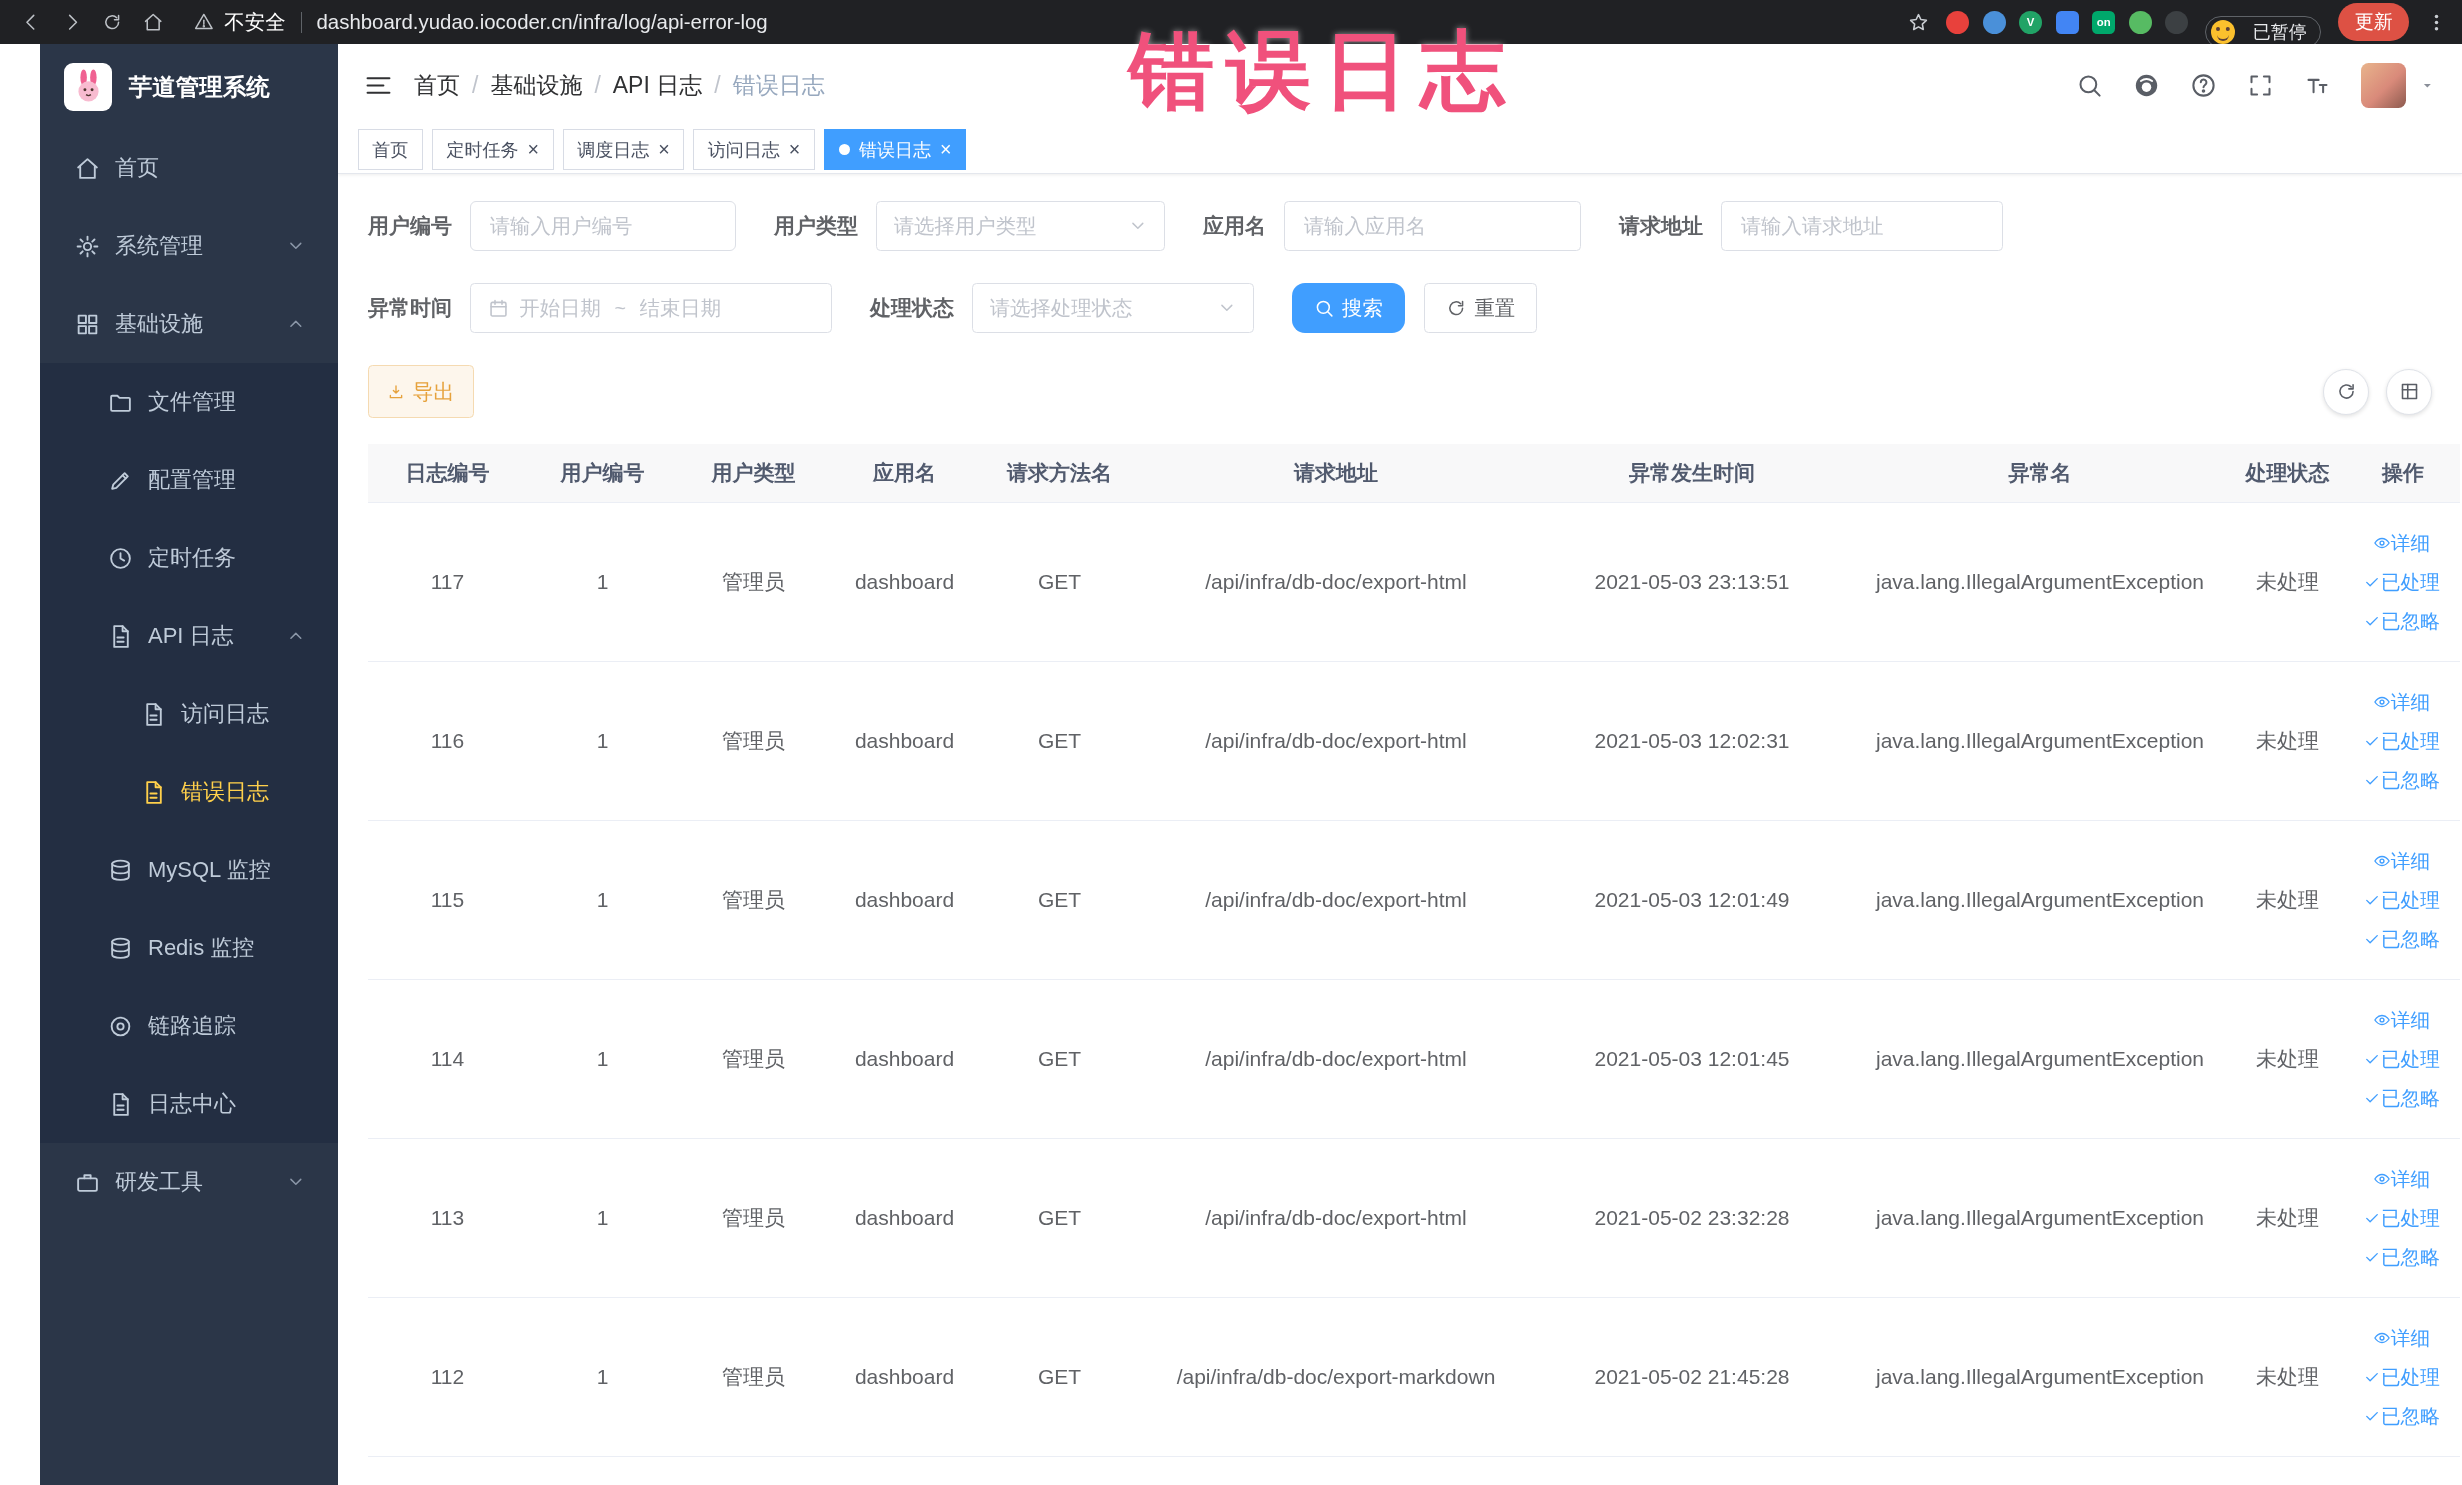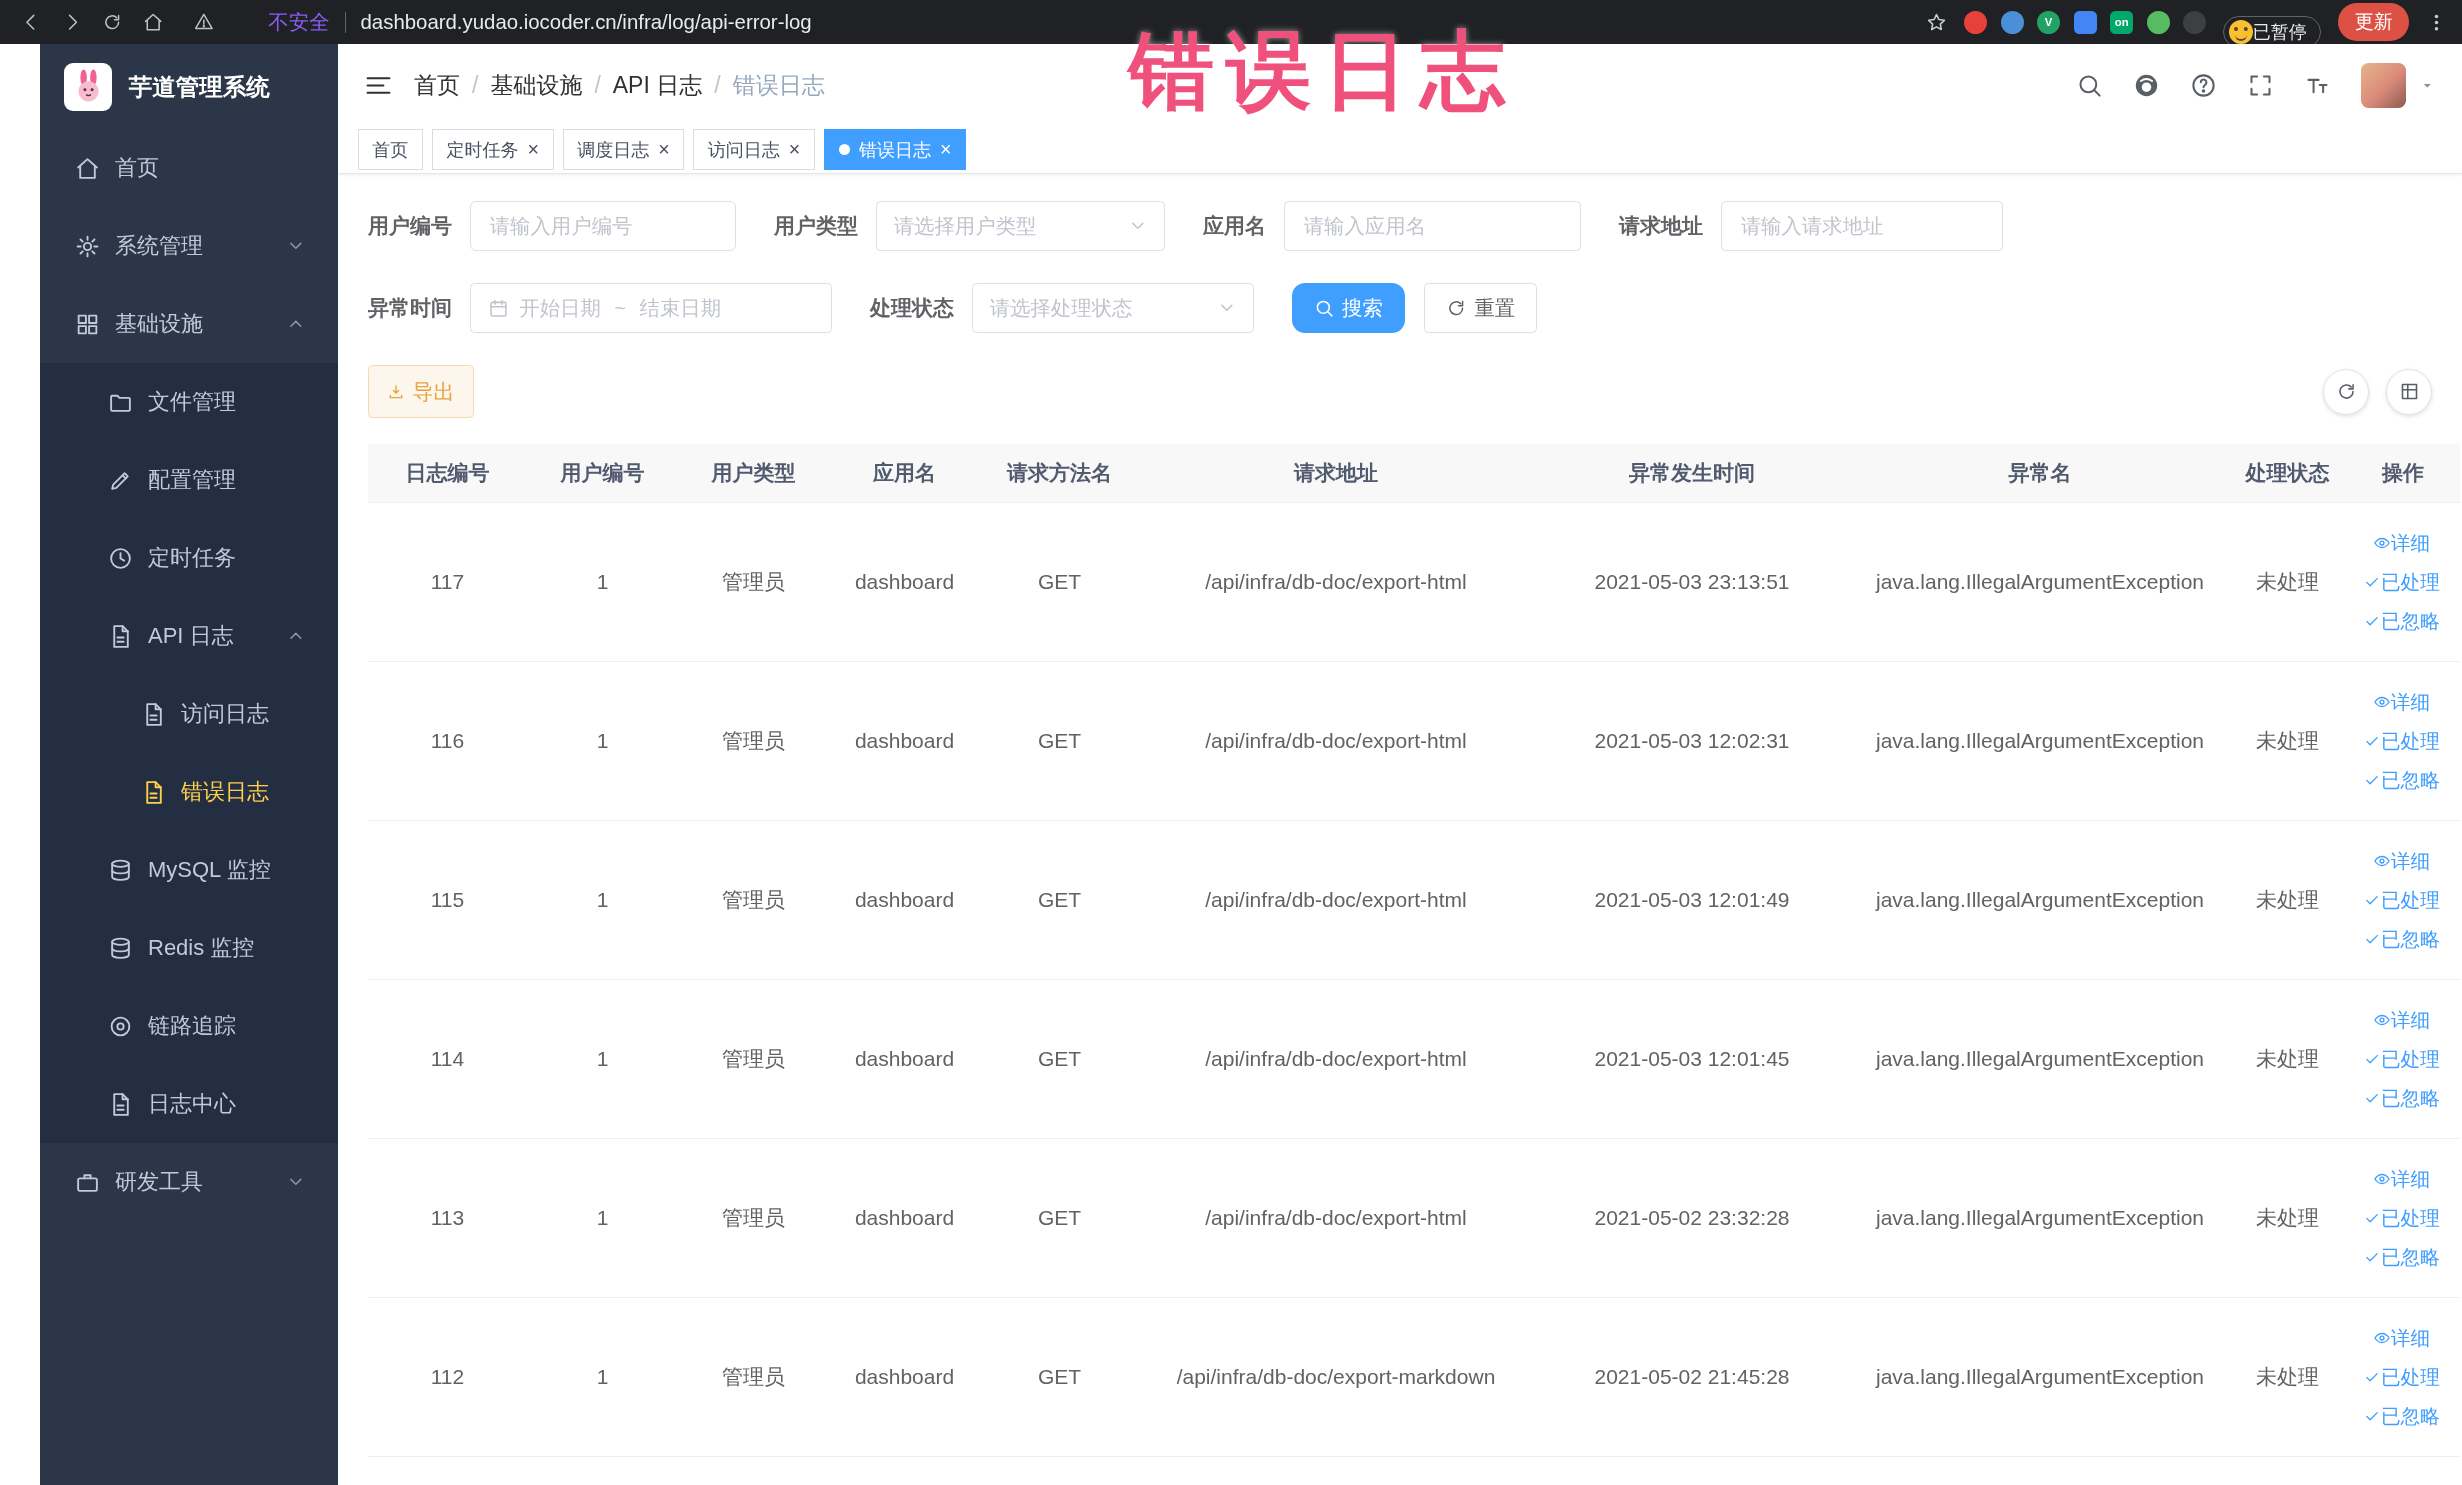--- a/index.html
+++ b/index.html
@@ -7,28 +7,28 @@
   .screen{position:relative;width:2462px;height:1486px;overflow:hidden;background:#fff;}
 
   
   .chrome{height:44px;background:var(--chrome-bg,#202124);display:flex;align-items:center;padding:0 15px;color:#c9cdd2;}
   .chrome .ic{display:inline-flex;align-items:center;justify-content:center;}
   .chrome .nav-ic{width:33px;height:33px;margin-right:7.6px;color:#bdc1c6;}
   .chrome .nav-ic svg{width:20.4px;height:20.4px;}
   .omnibox{display:flex;align-items:center;margin-left:16.7px;gap:10.6px;color:#e8eaed;font-size:20.4px;}
   .omnibox .warn{color:#bdc1c6;}
   .omnibox .warn svg{width:19.7px;height:19.7px;}
-  .omnibox .sec{color:#8b5cf6;margin-left:44px;}
+  .omnibox .sec{color:#ffffff;}
   .omnibox .divider{width:0.8px;height:21px;background:#5f6368;margin:0 4.5px;}
   .omnibox .url{color:#e8eaed;}
   .chrome-right{margin-left:auto;display:flex;align-items:center;gap:16.7px;}
   .chrome-right .tool-ic svg{width:21px;height:21px;}
   .ext{width:23px;height:23px;border-radius:50%;display:inline-flex;align-items:center;justify-content:center;color:#fff;font-size:11.4px;font-weight:700;}
   .ext.sq{border-radius:5.3px;}
-  .paused-chip{display:flex;align-items:center;gap:0;border:1.5px solid #5f6368;border-radius:756px;padding:3px 13.6px 3px 4.5px;font-size:18px;color:#e8eaed;margin-top:20px;}
+  .paused-chip{display:flex;align-items:center;gap:18px;border:1.5px solid #5f6368;border-radius:756px;padding:3px 13.6px 3px 4.5px;font-size:18px;color:#e8eaed;margin-top:20px;}
   .smiley{width:24px;height:24px;border-radius:50%;background:#fbc02d;position:relative;}
   .smiley:before{content:'';position:absolute;left:5.3px;top:6.8px;width:3.8px;height:3.8px;border-radius:50%;background:#5d4037;box-shadow:9.8px 0 0 #5d4037;}
   .smiley:after{content:'';position:absolute;left:6px;top:13px;width:12px;height:6px;border-bottom:2.3px solid #5d4037;border-radius:0 0 7.6px 7.6px;}
   .update-btn{background:var(--update-red,#dd5144);color:#fff;border-radius:756px;padding:6px 16.7px;font-size:19px;}
   .kebab svg{width:19.7px;height:19.7px;}
 
   
   .app{display:flex;height:1442px;}
   .sidebar{width:298px;flex:0 0 298px;background:var(--sidebar-bg,#2b3648);color:var(--sidebar-text,#bfcbd9);overflow:hidden;margin-left:40px;}
   .logo{height:85px;display:flex;align-items:center;gap:16.7px;padding:0 24px;}

